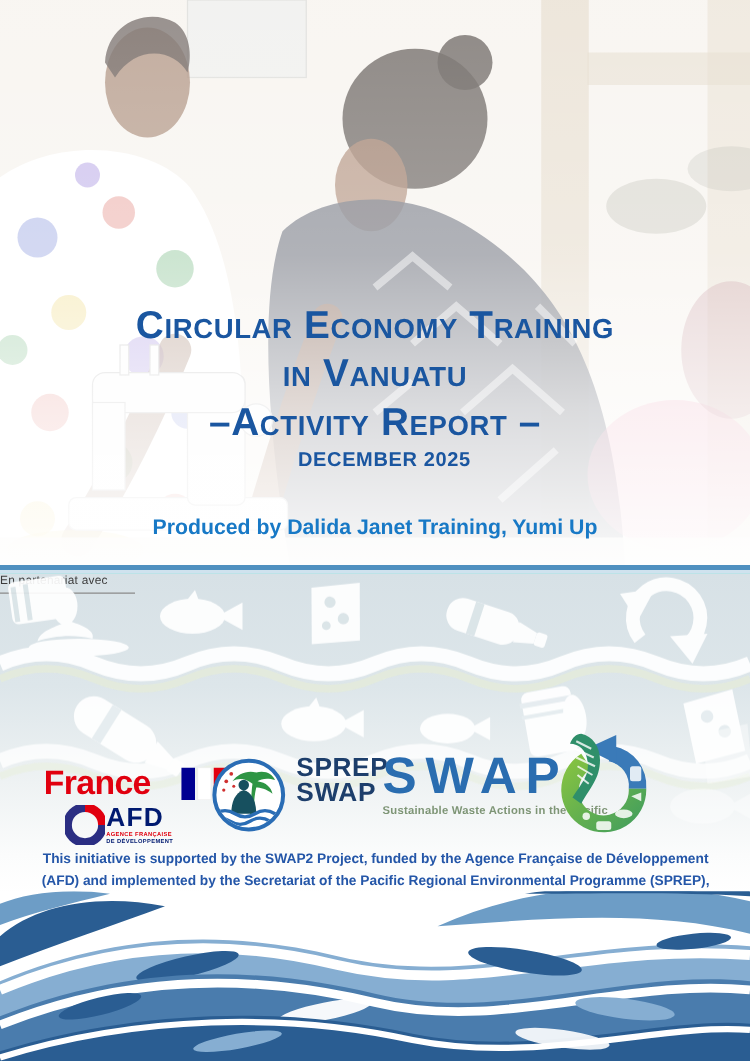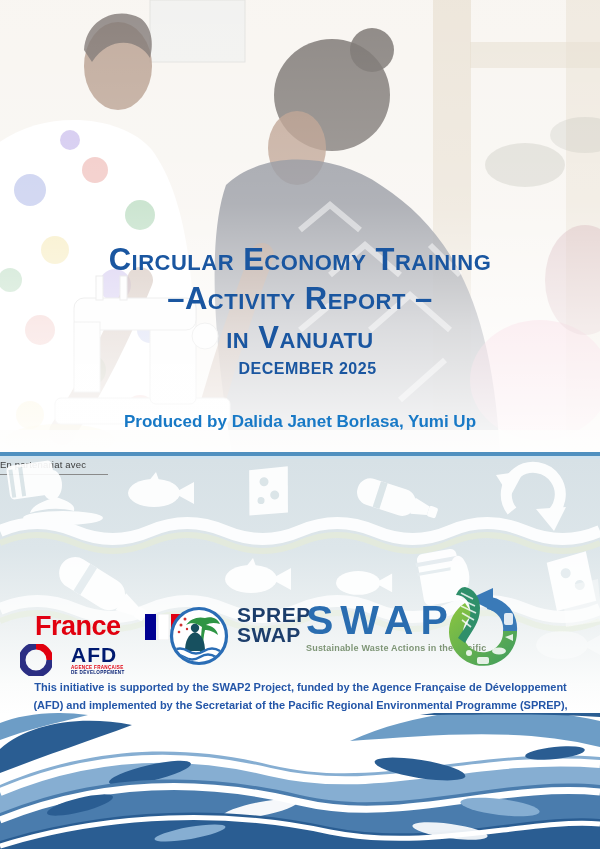--- a/index.html
+++ b/index.html
@@ -33,21 +33,21 @@
     position:absolute; top:459px; left:0; width:600px; height:256px;
     background:linear-gradient(180deg,#d7e1e6 0%,#dde6ea 35%,#eef2f3 65%,#fbfcfc 88%,#ffffff 100%);
   }
   .band svg.band-art { position:absolute; top:0; left:0; }
   .partner-label {
     font-size:9.5px; color:#3c3c3c; letter-spacing:.2px;
     border-bottom:1px solid #8a8a8a; padding-bottom:4px; width:108px;
   }
   .logo-france { position:absolute; top:152px; left:35px; display:flex; align-items:center; gap:24px; }
   .france-word { font-size:27px; font-weight:bold; color:#e1000f; letter-spacing:-.5px; }
-  .logo-afd { position:absolute; top:185px; left:20px; display:flex; align-items:center; gap:19px; }
+  .logo-afd { position:absolute; top:185px; left:52px; display:flex; align-items:center; gap:1px; }
   .afd-text .afd-acronym { font-size:21px; font-weight:bold; color:#001a70; line-height:20px; letter-spacing:1px; }
   .afd-text .afd-sub1 { font-size:4.6px; color:#e1000f; font-weight:bold; letter-spacing:.3px; }
   .afd-text .afd-sub2 { font-size:4.6px; color:#001a70; font-weight:bold; letter-spacing:.3px; }
   .logo-sprep { position:absolute; top:146px; left:168px; display:flex; align-items:flex-start; gap:7px; }
   .sprep-text { font-size:21px; font-weight:bold; color:#1d3e6b; line-height:20px; letter-spacing:.5px; }
   .logo-swap { position:absolute; top:136px; left:306px; width:230px; }
   .swap-acronym { font-size:41px; font-weight:bold; color:#2a6db0; letter-spacing:7px; line-height:42px; margin-top:4px; }
   .swap-tagline { font-size:9px; font-weight:bold; color:#7e9576; margin-top:2px; letter-spacing:.2px; }
   .swap-emblem { position:absolute; top:-12px; left:125px; }
   
@@ -132,26 +132,26 @@
       <ellipse cx="540" cy="380" rx="70" ry="60" fill="#e87aa0" opacity=".45"></ellipse>
       <ellipse cx="585" cy="280" rx="40" ry="55" fill="#9c4a5a" opacity=".35"></ellipse>
       <rect x="0" y="430" width="600" height="23" fill="#efe9df" opacity=".85"></rect>
 
       <rect width="600" height="453" fill="url(#wash)"></rect>
     </svg>
 
     <div class="title-block">
       <div class="title-main">
         <div>Circular Economy Training</div>
+        <div>in Vanuatu</div>
         <div>–Activity Report –</div>
-        <div>in Vanuatu</div>
       </div>
       <div class="title-date">DECEMBER 2025</div>
     </div>
-    <div class="produced-by">Produced by Dalida Janet Borlasa, Yumi Up</div>
+    <div class="produced-by">Produced by Dalida Janet Training, Yumi Up</div>
   </div>
 
   <div class="divider"></div>
   <div class="divider2"></div>
 
   <div class="band">
     <svg class="band-art" width="600" height="256" viewBox="0 0 600 256">
       <g fill="#ffffff" opacity=".92">
 
         <g transform="translate(8,4)">

